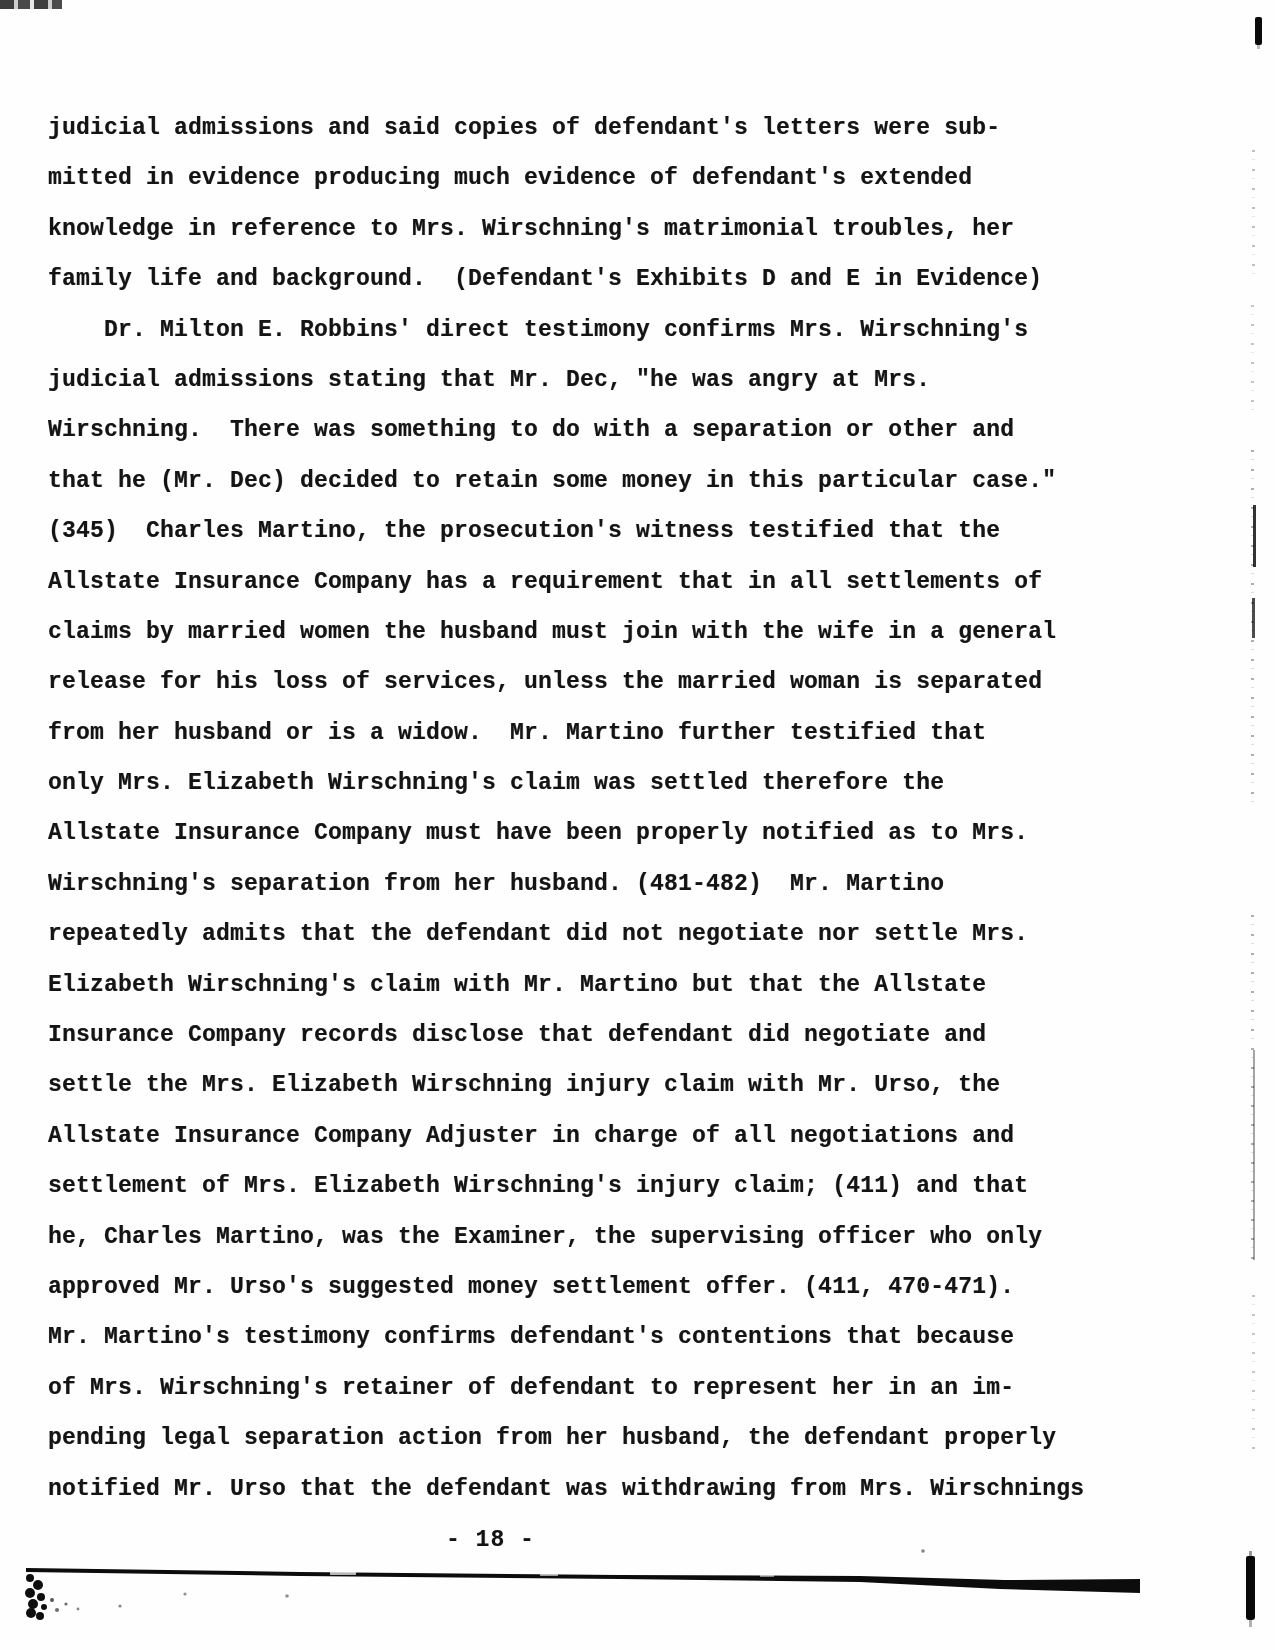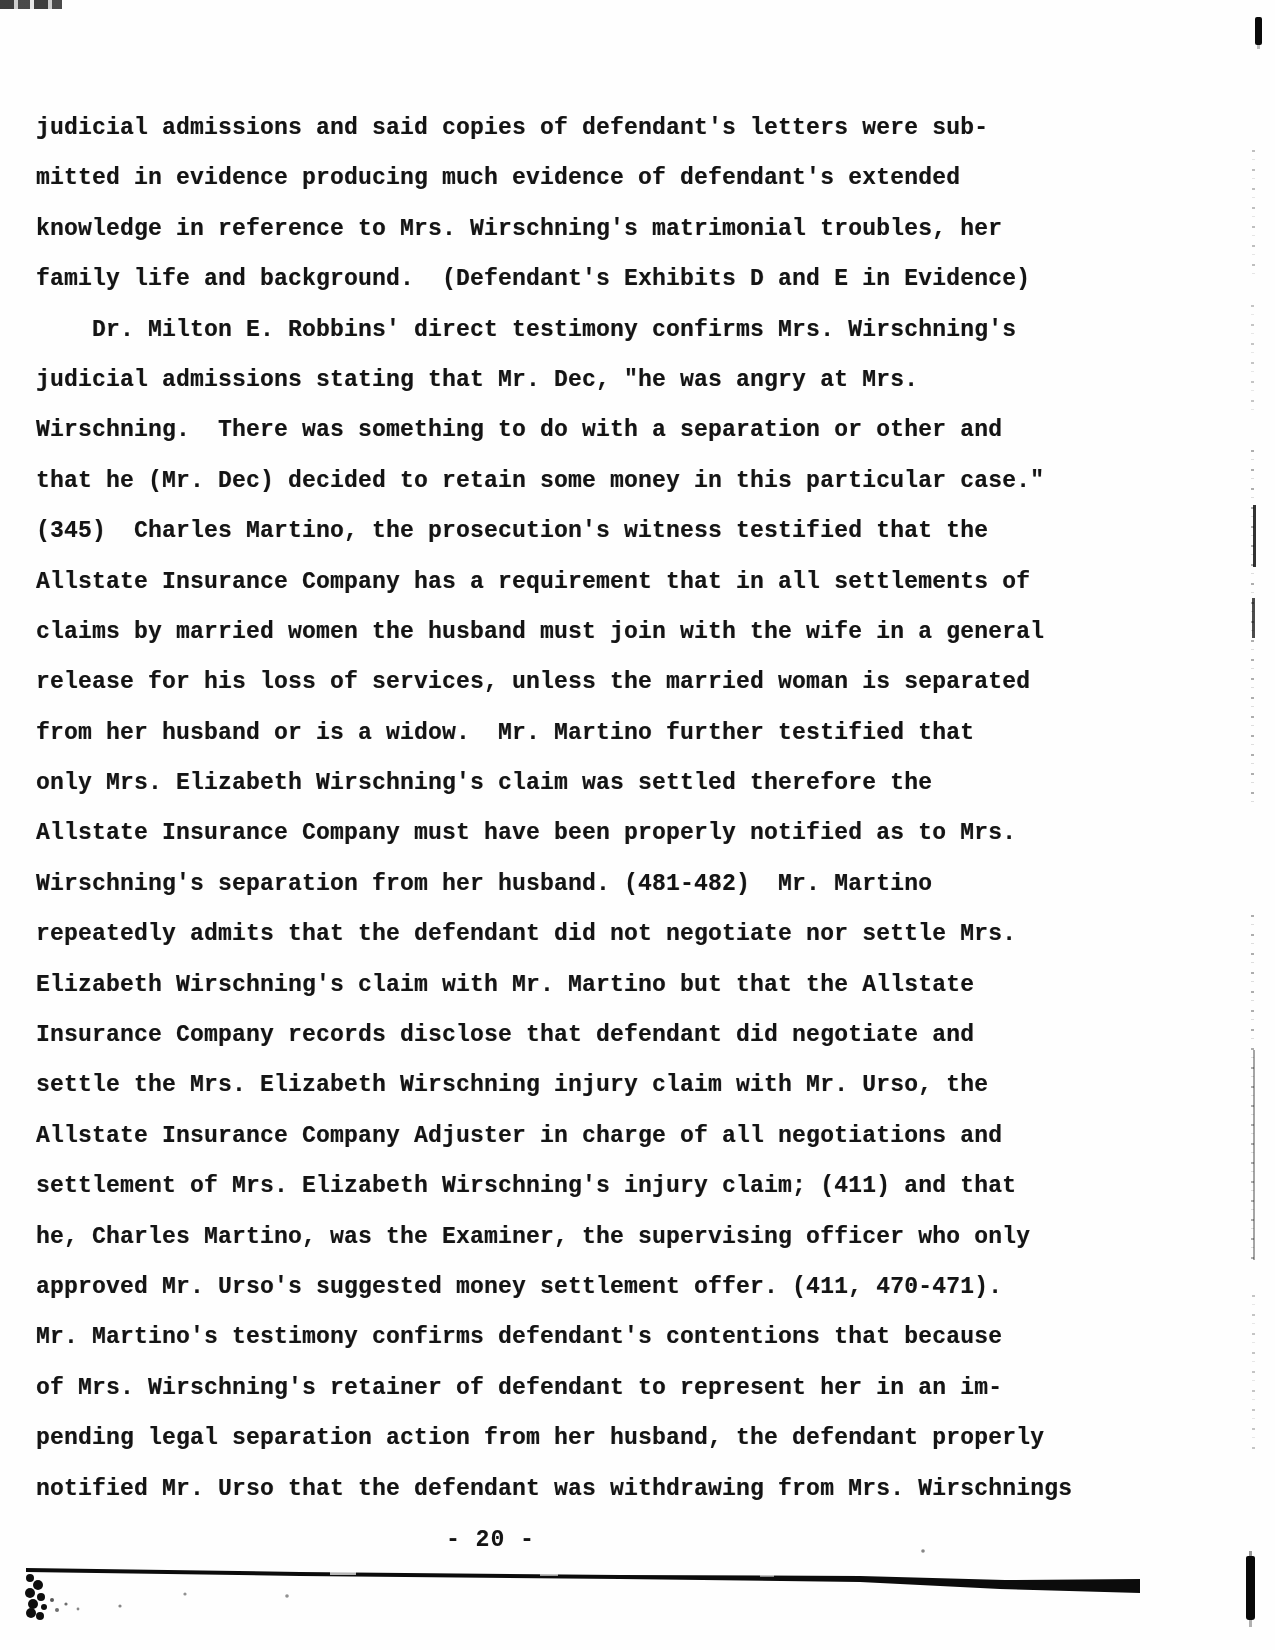--- a/index.html
+++ b/index.html
@@ -6,21 +6,21 @@
   #page{
     position:relative;
     width:1275px;height:1650px;
     background:#fefefe;
     overflow:hidden;
     font-family:"Liberation Mono","DejaVu Sans Mono",monospace;
     color:#141414;
   }
   #doc-body{
     position:absolute;
-    left:36px;top:103px;
+    left:48px;top:103px;
     width:1120px;
     font-size:23px;
     font-weight:bold;
     line-height:50.4px;
     letter-spacing:0.2px;
     white-space:pre;
     text-shadow:0.4px 0.4px 0 rgba(0,0,0,.28), -0.3px 0 0 rgba(20,20,20,.22);
   }
   .line{height:50.4px;}
   #page-number{
@@ -63,21 +63,21 @@
   }
   #bottom-art{left:0;top:0;width:1275px;height:1650px;pointer-events:none;}
 </style>
 </head>
 <body>
 
 <div id="page">
 
   <div id="doc-body"><div class="line">judicial admissions and said copies of defendant's letters were sub-</div><div class="line">mitted in evidence producing much evidence of defendant's extended</div><div class="line">knowledge in reference to Mrs. Wirschning's matrimonial troubles, her</div><div class="line">family life and background.  (Defendant's Exhibits D and E in Evidence)</div><div class="line">    Dr. Milton E. Robbins' direct testimony confirms Mrs. Wirschning's</div><div class="line">judicial admissions stating that Mr. Dec, "he was angry at Mrs.</div><div class="line">Wirschning.  There was something to do with a separation or other and</div><div class="line">that he (Mr. Dec) decided to retain some money in this particular case."</div><div class="line">(345)  Charles Martino, the prosecution's witness testified that the</div><div class="line">Allstate Insurance Company has a requirement that in all settlements of</div><div class="line">claims by married women the husband must join with the wife in a general</div><div class="line">release for his loss of services, unless the married woman is separated</div><div class="line">from her husband or is a widow.  Mr. Martino further testified that</div><div class="line">only Mrs. Elizabeth Wirschning's claim was settled therefore the</div><div class="line">Allstate Insurance Company must have been properly notified as to Mrs.</div><div class="line">Wirschning's separation from her husband. (481-482)  Mr. Martino</div><div class="line">repeatedly admits that the defendant did not negotiate nor settle Mrs.</div><div class="line">Elizabeth Wirschning's claim with Mr. Martino but that the Allstate</div><div class="line">Insurance Company records disclose that defendant did negotiate and</div><div class="line">settle the Mrs. Elizabeth Wirschning injury claim with Mr. Urso, the</div><div class="line">Allstate Insurance Company Adjuster in charge of all negotiations and</div><div class="line">settlement of Mrs. Elizabeth Wirschning's injury claim; (411) and that</div><div class="line">he, Charles Martino, was the Examiner, the supervising officer who only</div><div class="line">approved Mr. Urso's suggested money settlement offer. (411, 470-471).</div><div class="line">Mr. Martino's testimony confirms defendant's contentions that because</div><div class="line">of Mrs. Wirschning's retainer of defendant to represent her in an im-</div><div class="line">pending legal separation action from her husband, the defendant properly</div><div class="line">notified Mr. Urso that the defendant was withdrawing from Mrs. Wirschnings</div></div>
 
-  <div id="page-number">- 20 -</div>
+  <div id="page-number">- 18 -</div>
 
   <div id="smudge-top-left" class="artifact"></div>
   <div id="bar-top-right" class="artifact"></div>
 
   <div id="noise-1" class="artifact noise-v"></div>
   <div id="noise-2" class="artifact noise-v"></div>
   <div id="noise-3" class="artifact noise-v"></div>
   <div id="noise-dark-1" class="artifact"></div>
   <div id="noise-dark-2" class="artifact"></div>
   <div id="noise-4" class="artifact noise-v"></div>

